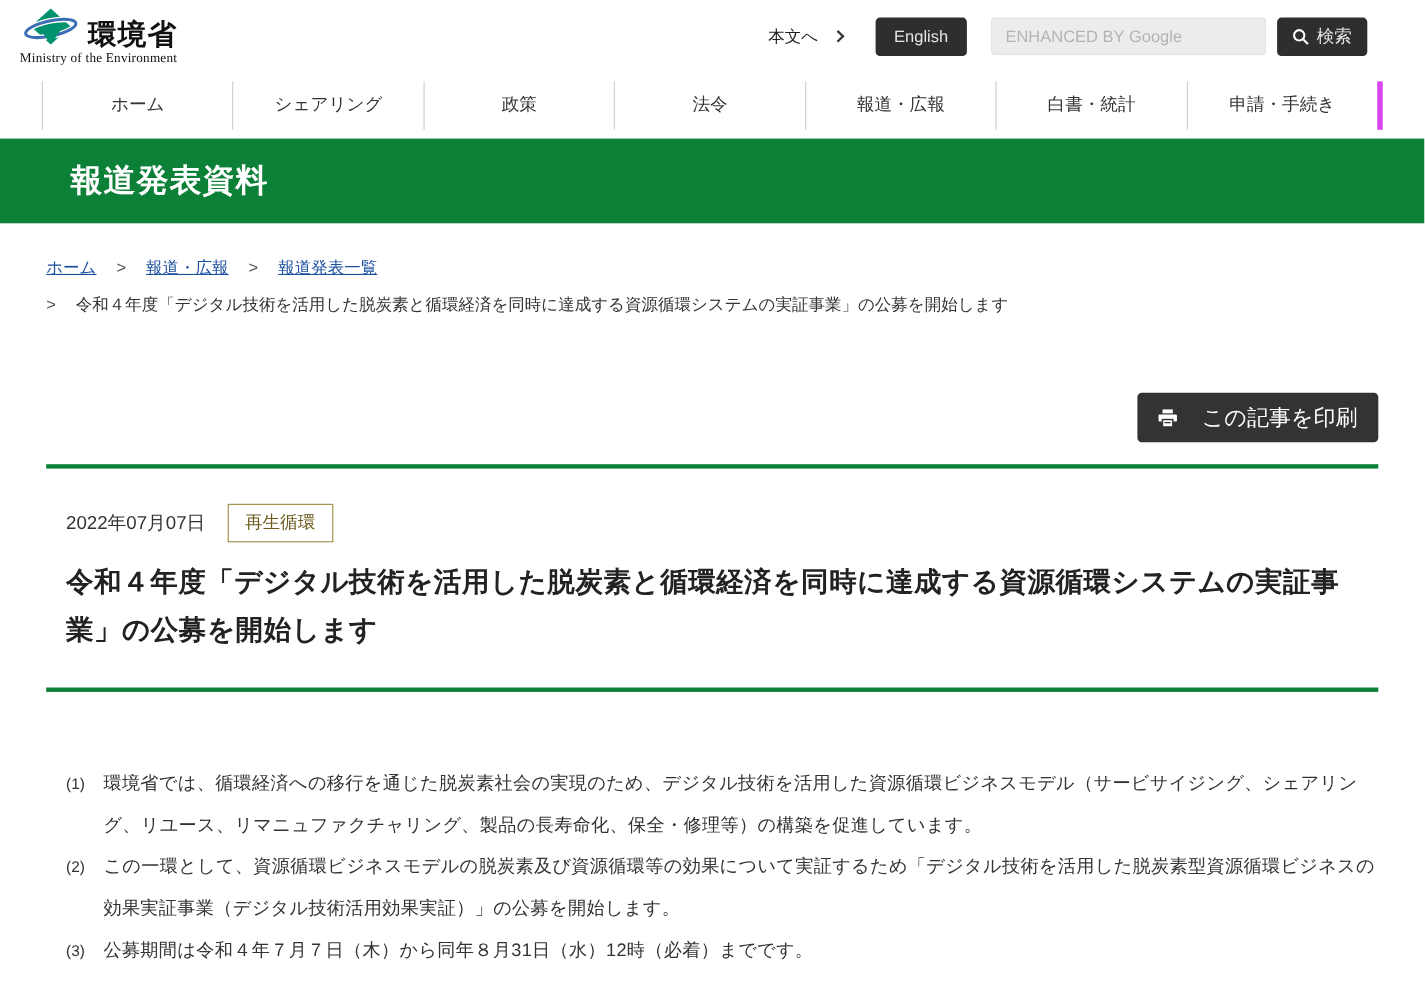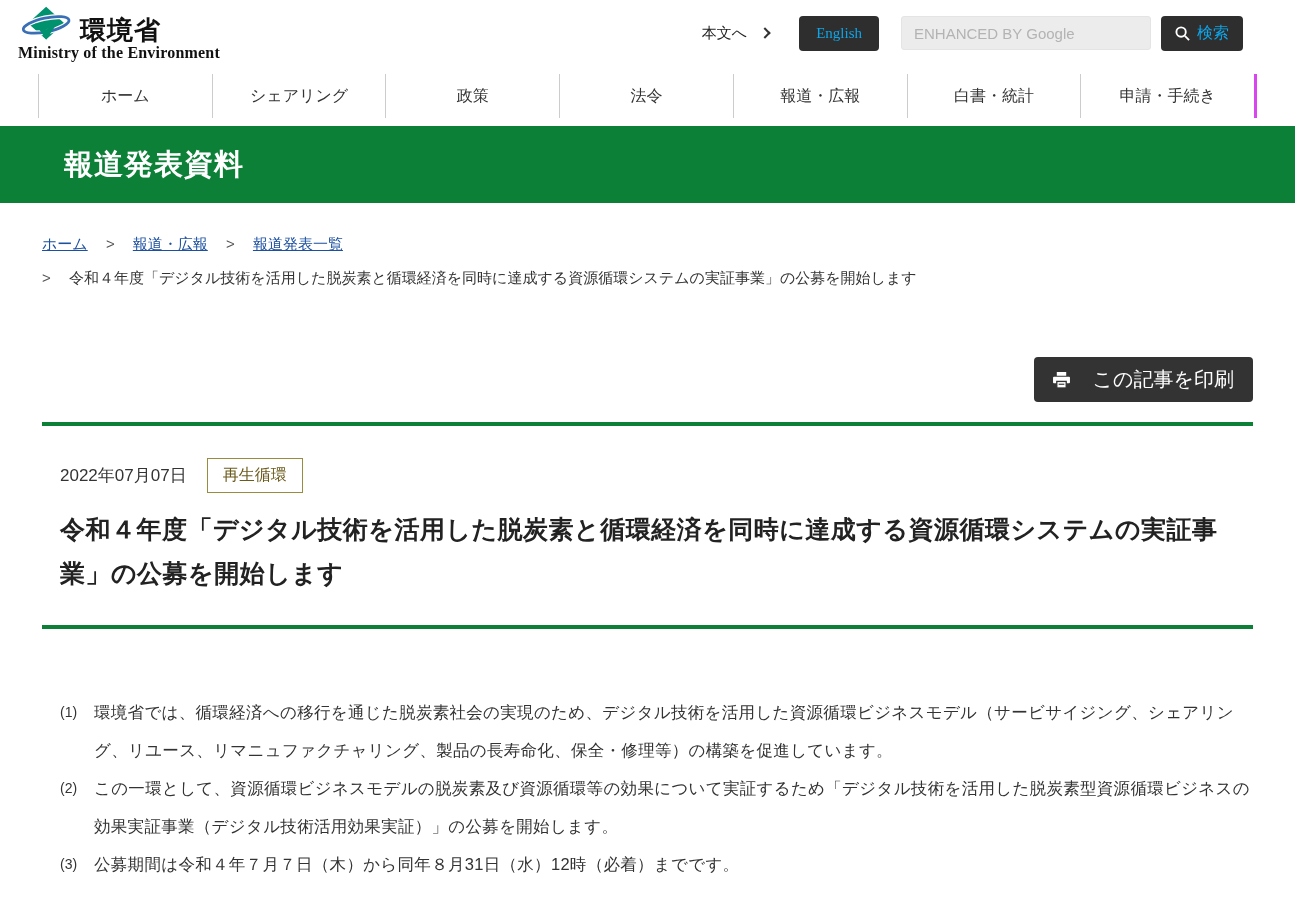--- a/index.html
+++ b/index.html
@@ -6,45 +6,45 @@
   html,body { width:1295px; height:901px; background:#ffffff;
     font-family:"Liberation Sans","DejaVu Sans",sans-serif; color:#333; }
 
   
   .site-header { height:66px; display:flex; align-items:center;
     justify-content:space-between; padding:0 52px 0 18px; background:#fff; }
   .logo { display:flex; flex-direction:column; cursor:pointer; }
   .logo-top { display:flex; align-items:flex-end; }
   .logo-mark { width:58px; height:38px; margin-right:4px; }
   .logo-title { font-size:26px; font-weight:bold; color:#111; letter-spacing:1px; line-height:1; }
-  .logo-sub { font-family:"Liberation Serif","DejaVu Serif",serif; font-weight:bold;
-    font-size:16px; color:#111; margin-top:1px; letter-spacing:.2px; }
+  .logo-sub { font-family:"Liberation Serif","DejaVu Serif",serif; font-weight:normal;
+    font-size:12px; color:#111; margin-top:1px; letter-spacing:.2px; }
 
   .header-right { display:flex; align-items:center; }
   .skip-link { font-size:15px; color:#222; display:flex; align-items:center; cursor:pointer; }
   .chev { display:inline-block; width:8px; height:8px; border-top:2px solid #333;
     border-right:2px solid #333; transform:rotate(45deg); margin:0 0 0 14px; }
-  .btn-dark { background:#2e2e2e; color:#0ea5e9; border:none; border-radius:4px;
-    height:35px; cursor:pointer; font-family:Liberation Serif, serif; }
+  .btn-dark { background:#2e2e2e; color:#e5e5e5; border:none; border-radius:4px;
+    height:35px; cursor:pointer; font-family:Liberation Sans, sans-serif; }
   .btn-english { font-size:15px; padding:0 17px; margin-left:30px; }
   .search-box { margin-left:22px; width:250px; height:34px; background:#ececec;
     border:1px solid #e4e4e4; border-radius:3px; padding:0 12px; font-size:15px;
     color:#555; font-family:inherit; }
   .search-box::placeholder { color:#b3b3b3; }
   .btn-search { margin-left:10px; font-size:16px; padding:0 14px;
     display:flex; align-items:center; gap:7px; }
   .btn-search svg { display:block; }
 
   
   .global-nav { height:60px; background:#fff; }
   .global-nav ul { list-style:none; display:flex; align-items:center;
     height:100%; margin:0 38px; }
   .global-nav li { flex:1; text-align:center; font-size:16px; color:#333;
     border-left:1px solid #ccc; height:44px; line-height:44px; cursor:pointer; }
-  .global-nav li:last-child { border-right:3px solid #d946ef; }
+  .global-nav li:last-child { border-right:5px solid #d946ef; }
 
   
   .page-banner { height:77px; background:#0d8038; display:flex; align-items:center; }
   .page-banner h1 { color:#fff; font-size:29px; font-weight:bold;
     padding-left:64px; letter-spacing:1px; }
 
   
   .breadcrumb { margin:24px 42px 0 42px; font-size:15px; color:#333; }
   .breadcrumb .row { line-height:34px; }
   .breadcrumb a { color:#1c50a0; text-decoration:underline; cursor:pointer; margin-right:14px; }

